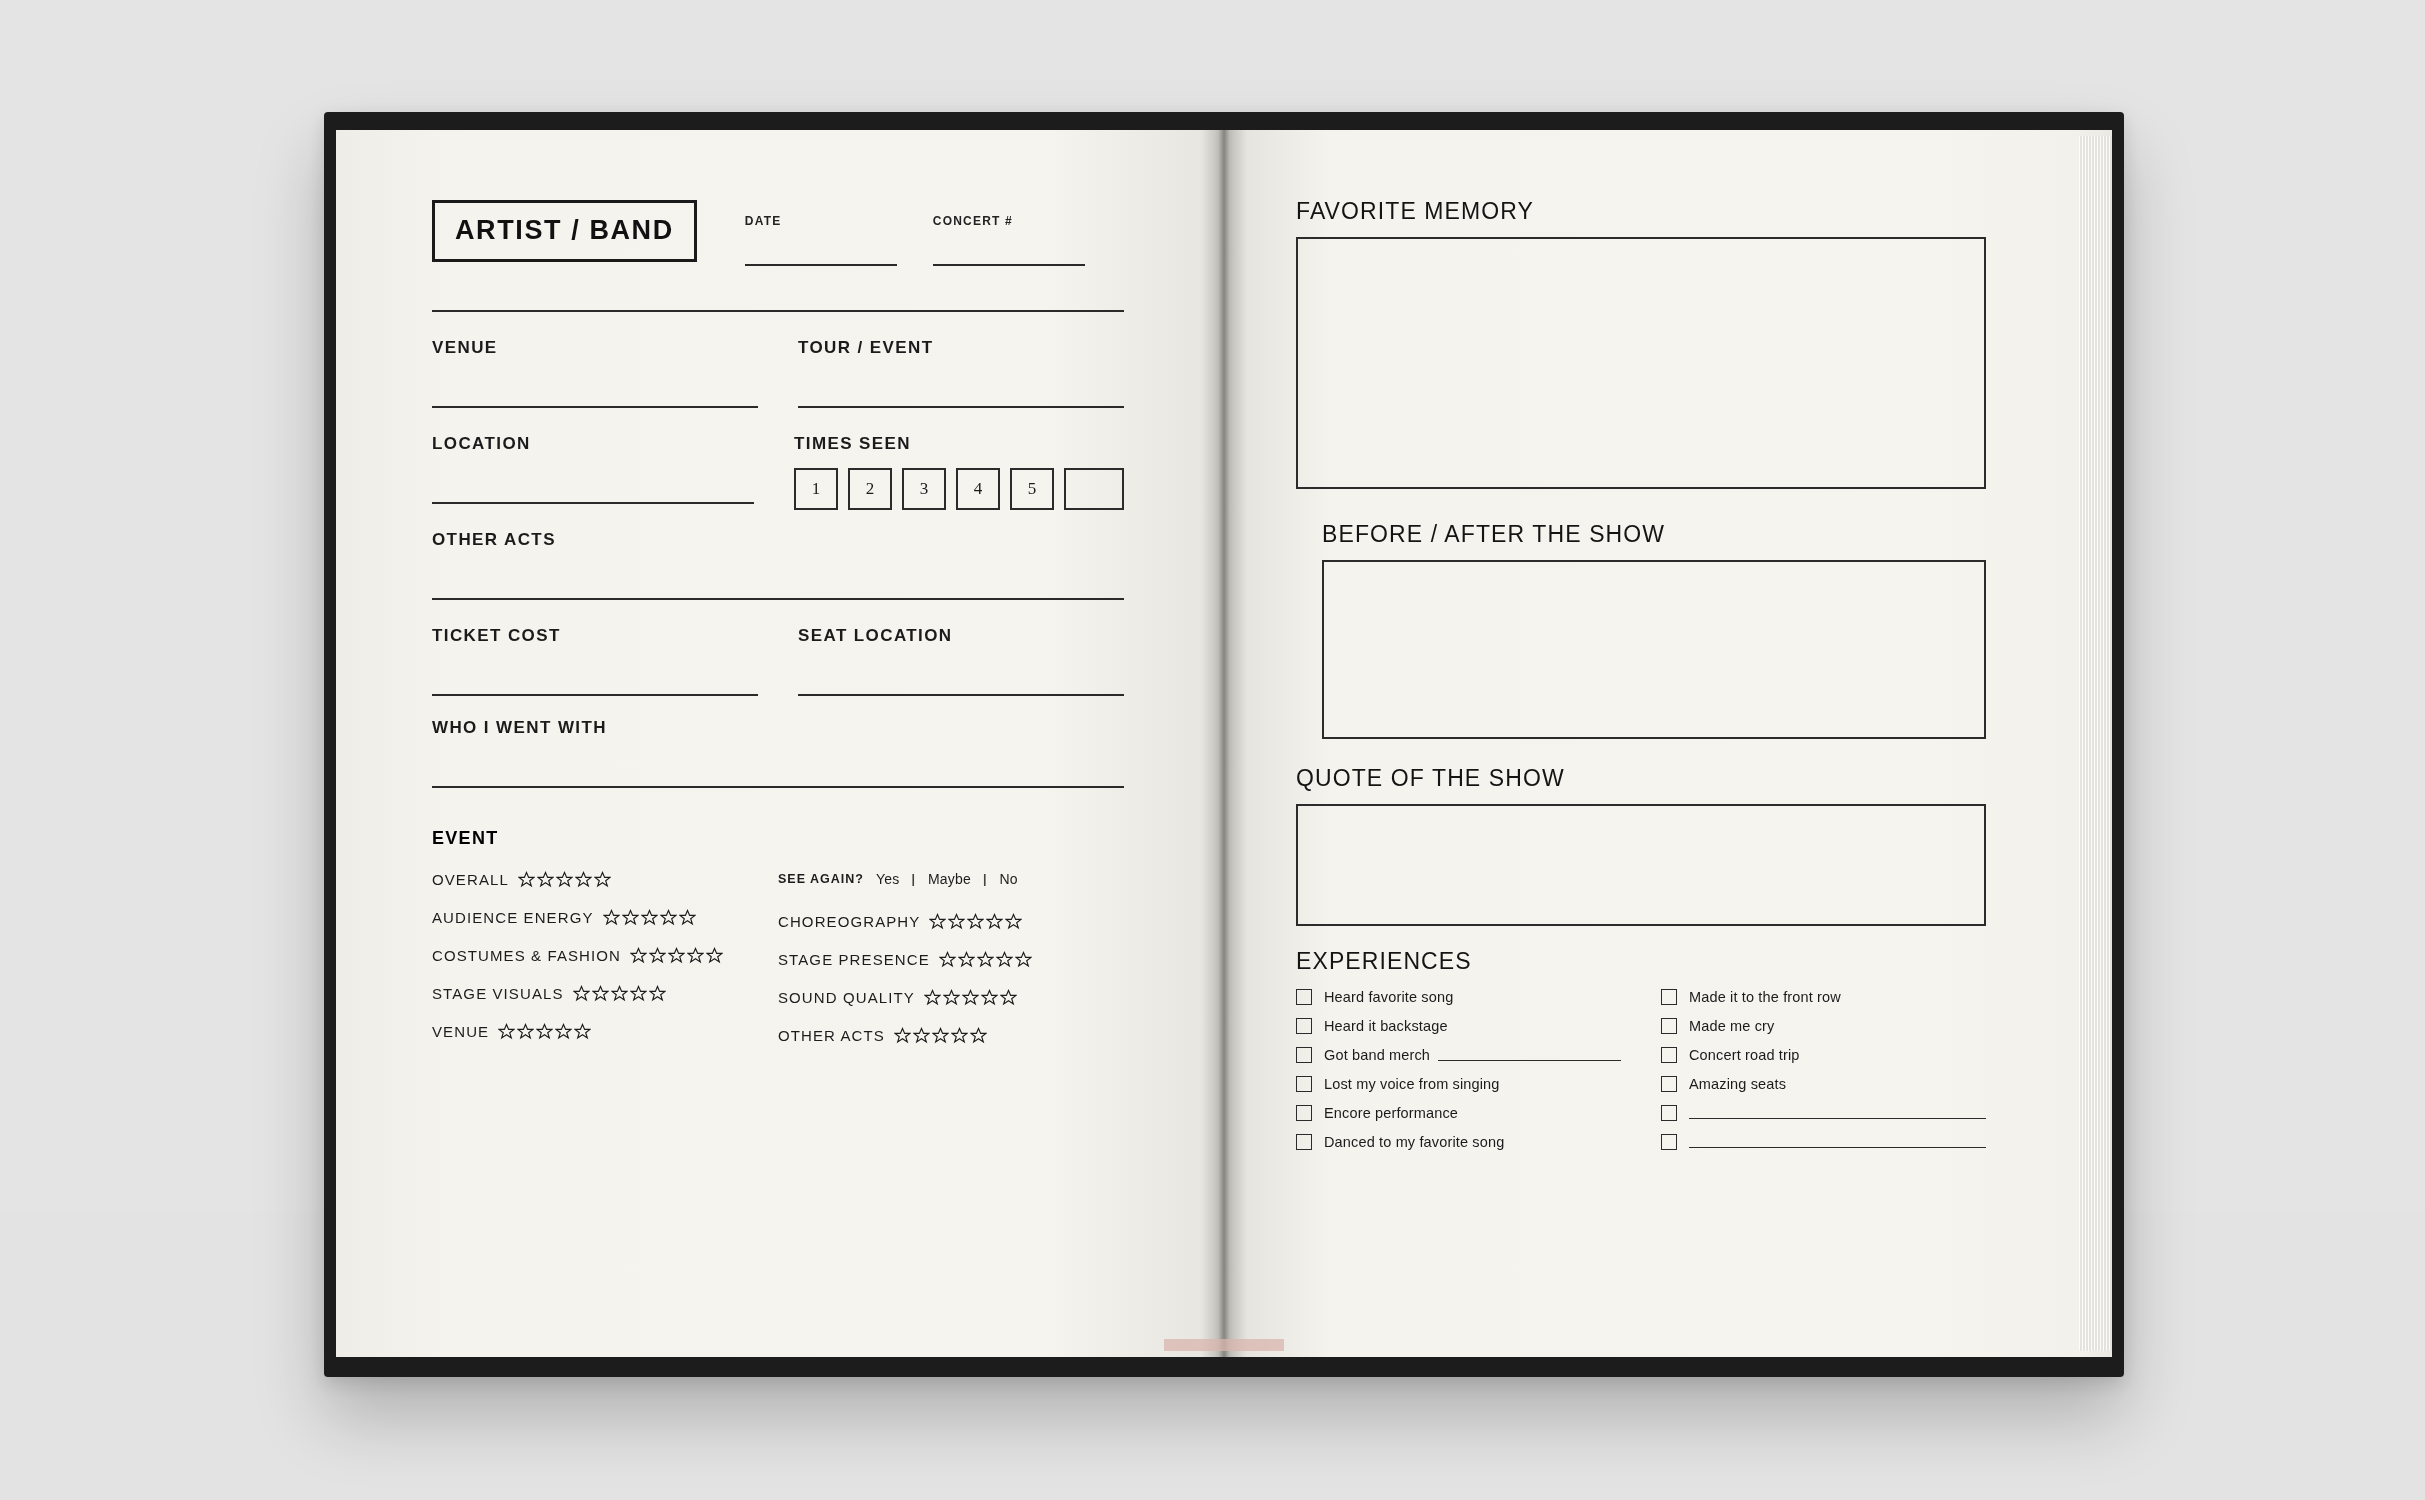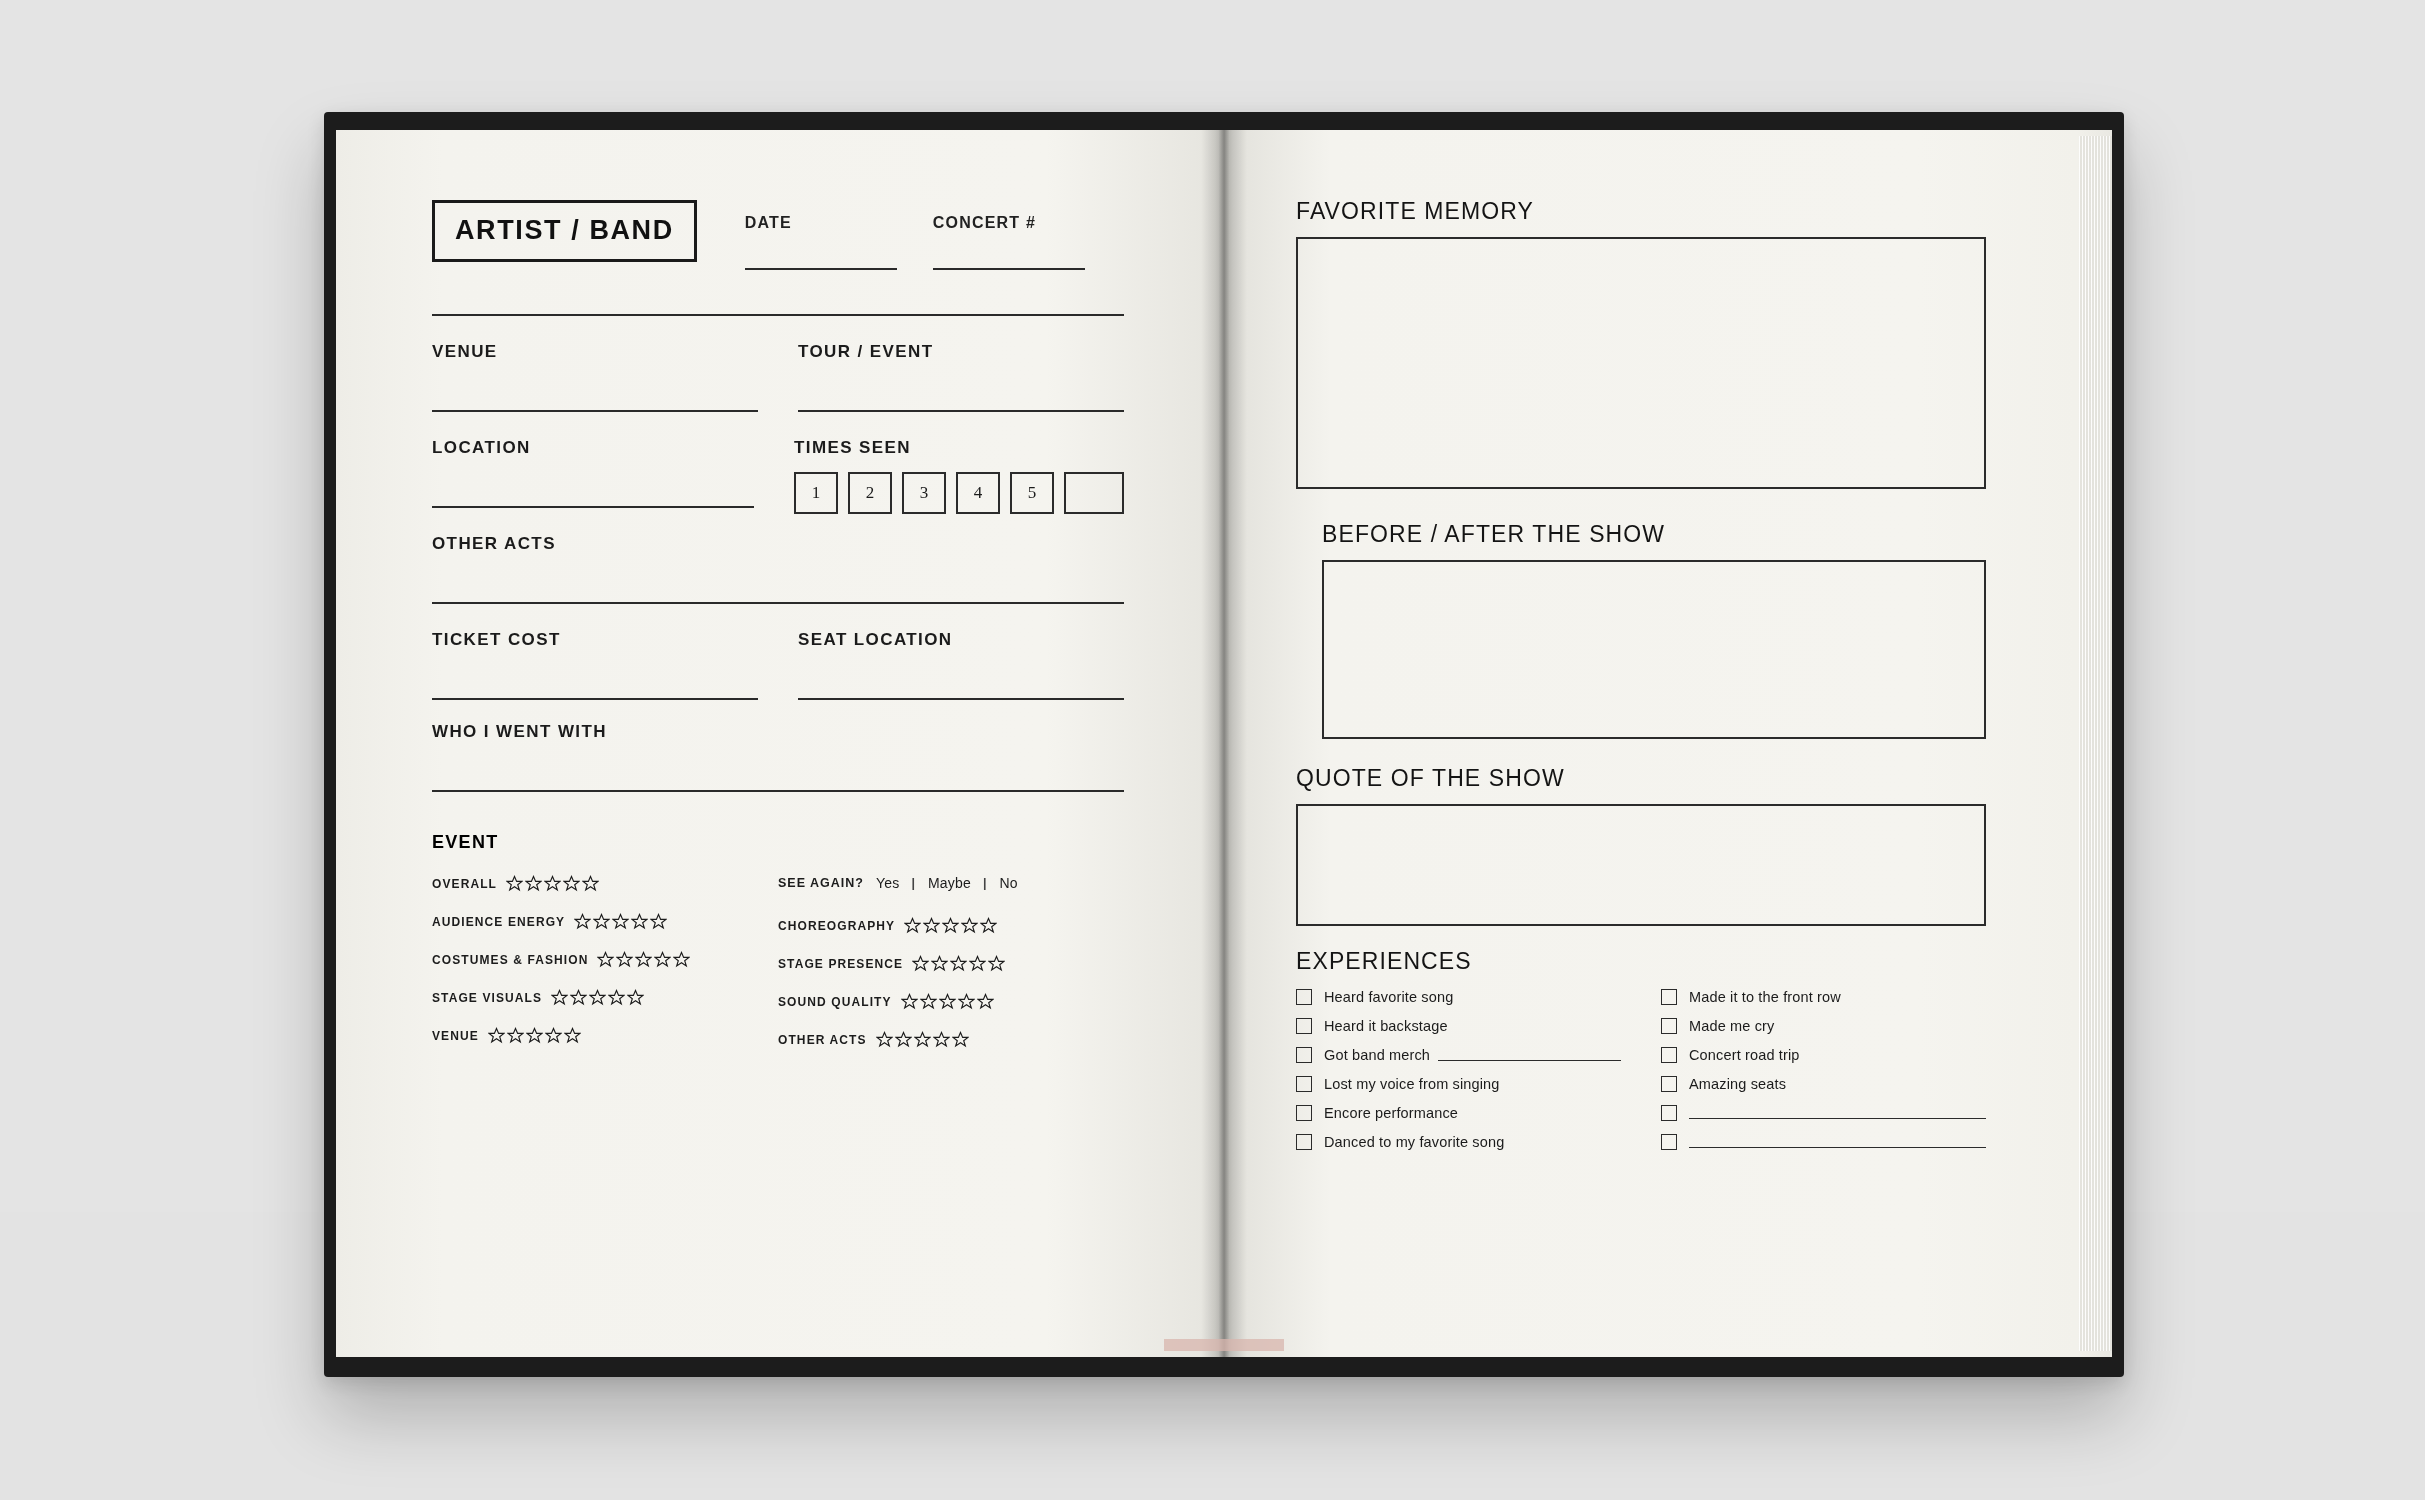--- a/index.html
+++ b/index.html
@@ -89,21 +89,21 @@
 
   
   .lbl {
     font-size: 17px;
     letter-spacing: 1.4px;
     color: #1b1b1b;
     font-weight: 700;
     text-transform: uppercase;
   }
   .lbl-sm {
-    font-size: 16px;
+    font-size: 12px;
     letter-spacing: 1.2px;
     color: #222;
     font-weight: 700;
     text-transform: uppercase;
   }
   .hdr {
     font-size: 23px;
     letter-spacing: 1.1px;
     font-weight: 400;
     color: #141414;
@@ -176,23 +176,23 @@
   
   .rating-title { margin-top: 40px; font-size: 18px; letter-spacing: 1.3px; font-weight: 700; }
   .rating-cols { display: flex; margin-top: 22px; }
   .rcol { width: 50%; }
   .rrow {
     display: flex;
     align-items: center;
     margin-bottom: 21px;
   }
   .rrow .rname {
-    font-size: 12px;
+    font-size: 15px;
     letter-spacing: 1.1px;
-    font-weight: 700;
+    font-weight: 400;
     text-transform: uppercase;
     color: #1c1c1c;
     white-space: nowrap;
   }
   .stars { margin-left: 9px; display: flex; gap: 2px; }
   .star {
     width: 17px; height: 17px;
     display: inline-block;
   }
   .star svg { display: block; }

